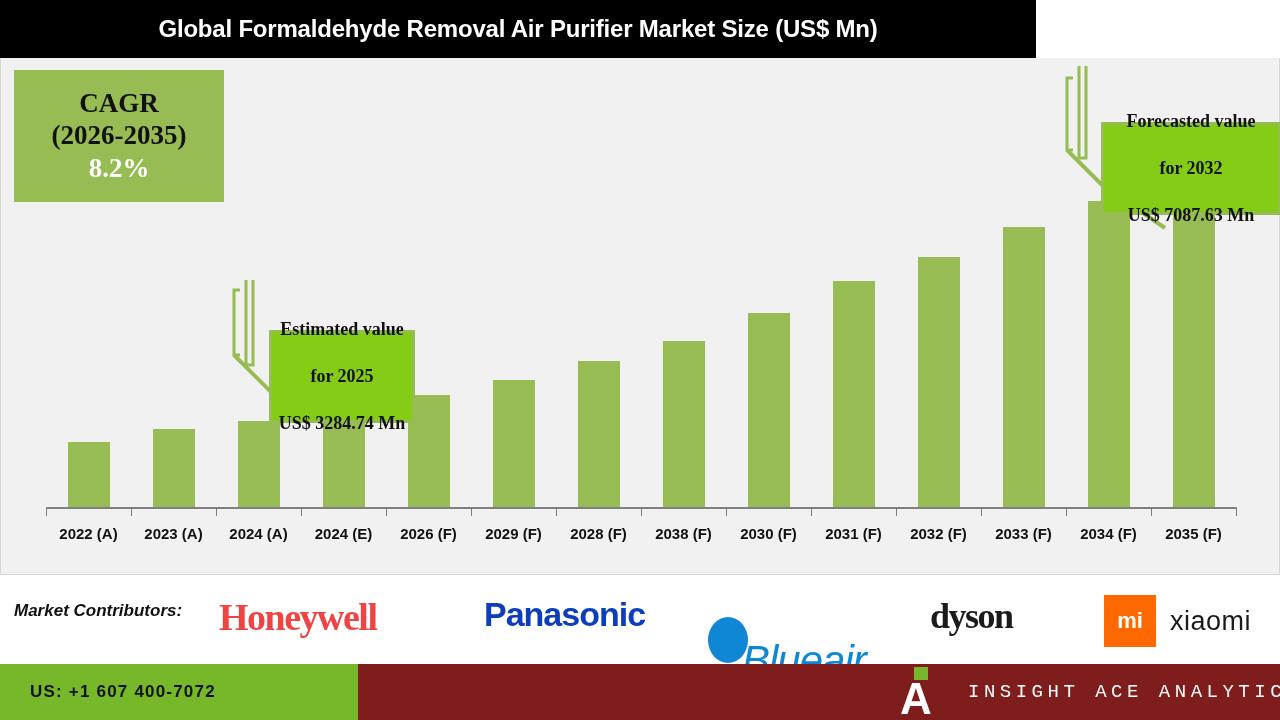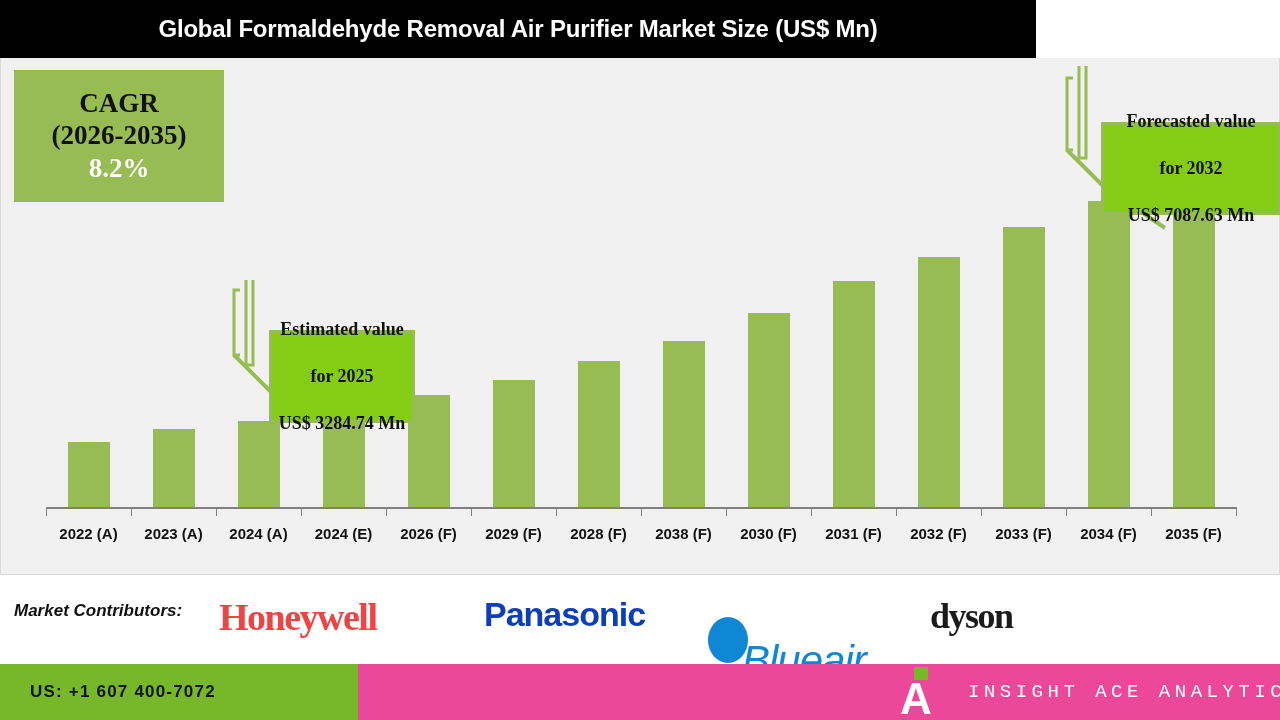--- a/index.html
+++ b/index.html
@@ -130,21 +130,21 @@
     font-family:"Liberation Sans", sans-serif; font-weight:bold; font-size:22px;
     margin-right:14px;
   }
   #logo-xiaomi .txt {
     font-family:"Liberation Sans", sans-serif; font-size:27px; color:#1b1b1b;
     letter-spacing:0.5px;
   }
 
   
   #bottom-bar {
-    position:absolute; left:0; top:664px; width:1280px; height:56px; background:#ec4899;
+    position:absolute; left:0; top:664px; width:1280px; height:56px; background:#7f1d1d;
   }
   #phone-block {
     position:absolute; left:0; top:0; width:358px; height:56px; background:#76b82a;
     display:flex; align-items:center;
   }
   #phone-block .txt {
     margin-left:30px;
     font-family:"Liberation Sans", sans-serif; font-weight:bold; font-size:17px;
     color:#111111; letter-spacing:1.2px; white-space:nowrap;
   }
@@ -264,20 +264,24 @@
 
   <div class="logo" id="logo-blueair">
     <span class="dot"></span>
     <span class="txt">Blueair</span>
   </div>
 
   <div class="logo" id="logo-dyson">
     <span>dyson</span>
   </div>
 
+  <div class="logo" id="logo-xiaomi">
+    <span class="mark">mi</span>
+    <span class="txt">xiaomi</span>
+  </div>
 
 </div>
 
 <div id="bottom-bar">
   <div id="phone-block">
     <span class="txt">US: +1 607 400-7072</span>
   </div>
   <div id="brand">
     <span class="mark">
       <span class="sq"></span>

